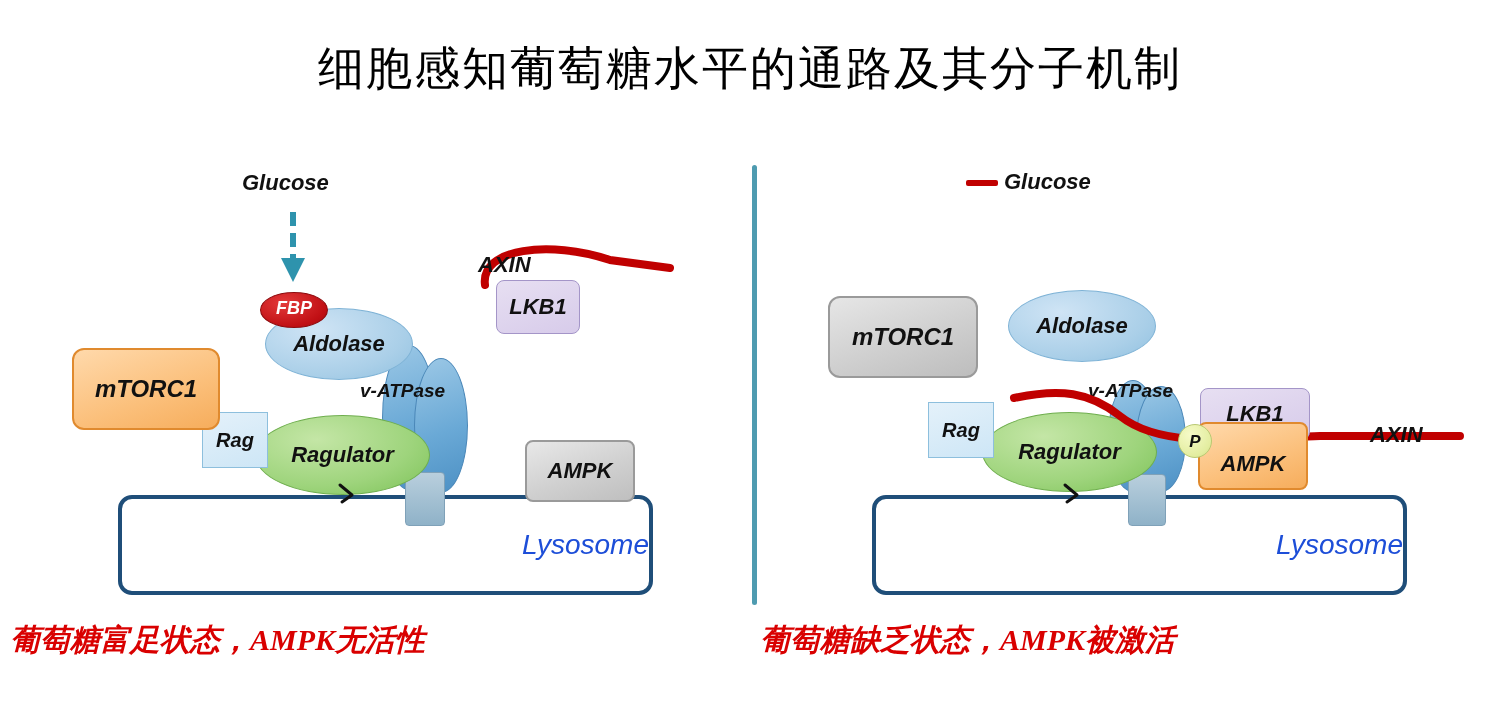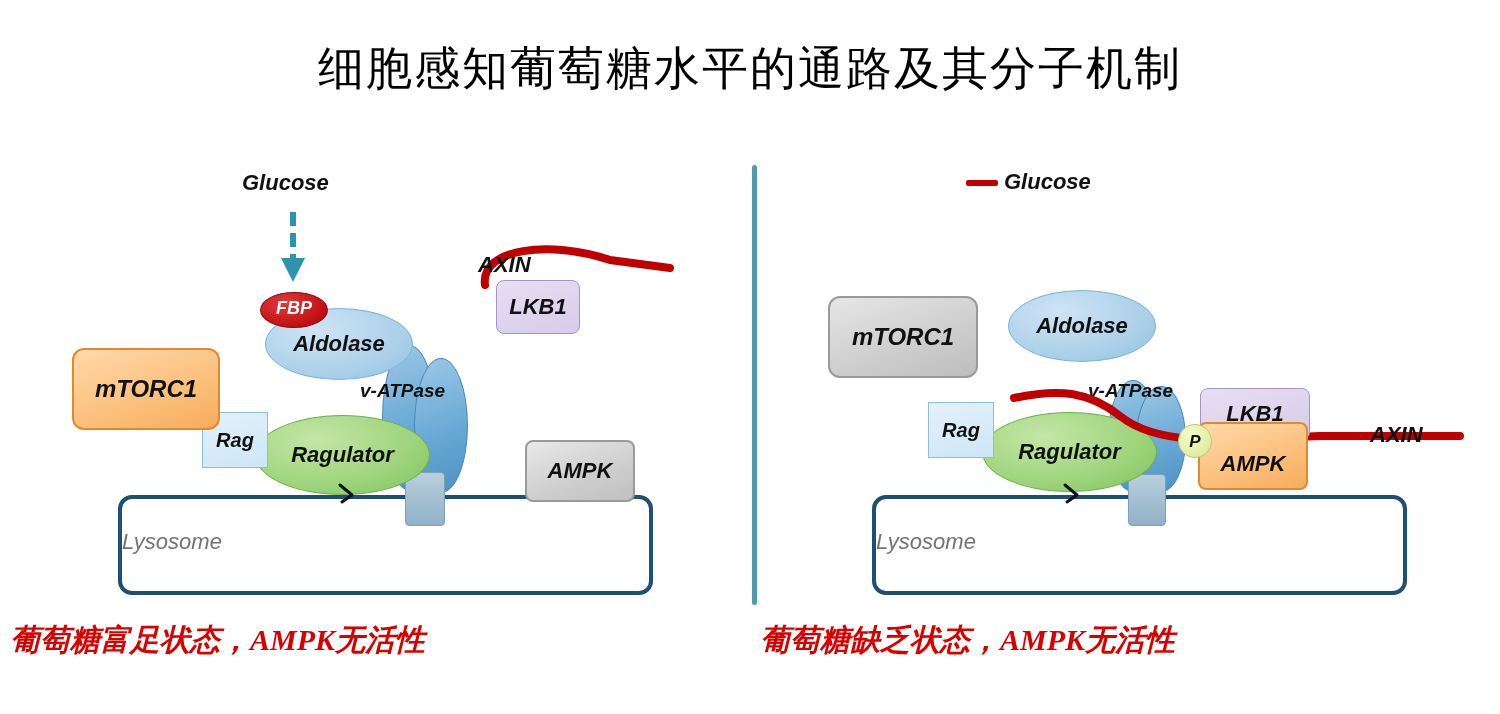--- a/index.html
+++ b/index.html
@@ -61,23 +61,23 @@
   .lysosome {
     position: absolute;
     border: 4px solid #1f4e79;
     border-radius: 14px;
     background: #ffffff;
     box-sizing: border-box;
   }
   .lysosome-label {
     position: absolute;
     width: 100%;
-    text-align: left;
-    font-size: 22px;
-    color: #737373;
+    text-align: right;
+    font-size: 28px;
+    color: #1d4ed8;
     font-weight: 500;
   }
   .ellipse {
     position: absolute;
     border-radius: 50%;
     box-sizing: border-box;
   }
   .ellipse-label, .box-label {
     position: absolute;
     width: 100%;
@@ -270,14 +270,14 @@
   <div class="ellipse" style="left:418px; top:284px; width:34px; height:34px;
               background: radial-gradient(circle at 35% 30%, #f6fbc8 0%, #e3eda0 70%, #cfdd86 100%);
               border:1px solid #b9c972;">
     <div class="ellipse-label" style="top:7px; font-size:17px;">P</div>
   </div>
 
   <svg width="720" height="540">
     <path d="M305,345 L317,355 L307,362" stroke="#111111" stroke-width="3" fill="none" stroke-linecap="round" stroke-linejoin="round"></path>
   </svg>
 
-  <div class="caption">葡萄糖缺乏状态，AMPK无活性</div>
+  <div class="caption">葡萄糖缺乏状态，AMPK被激活</div>
 </div>
 
 </body></html>

